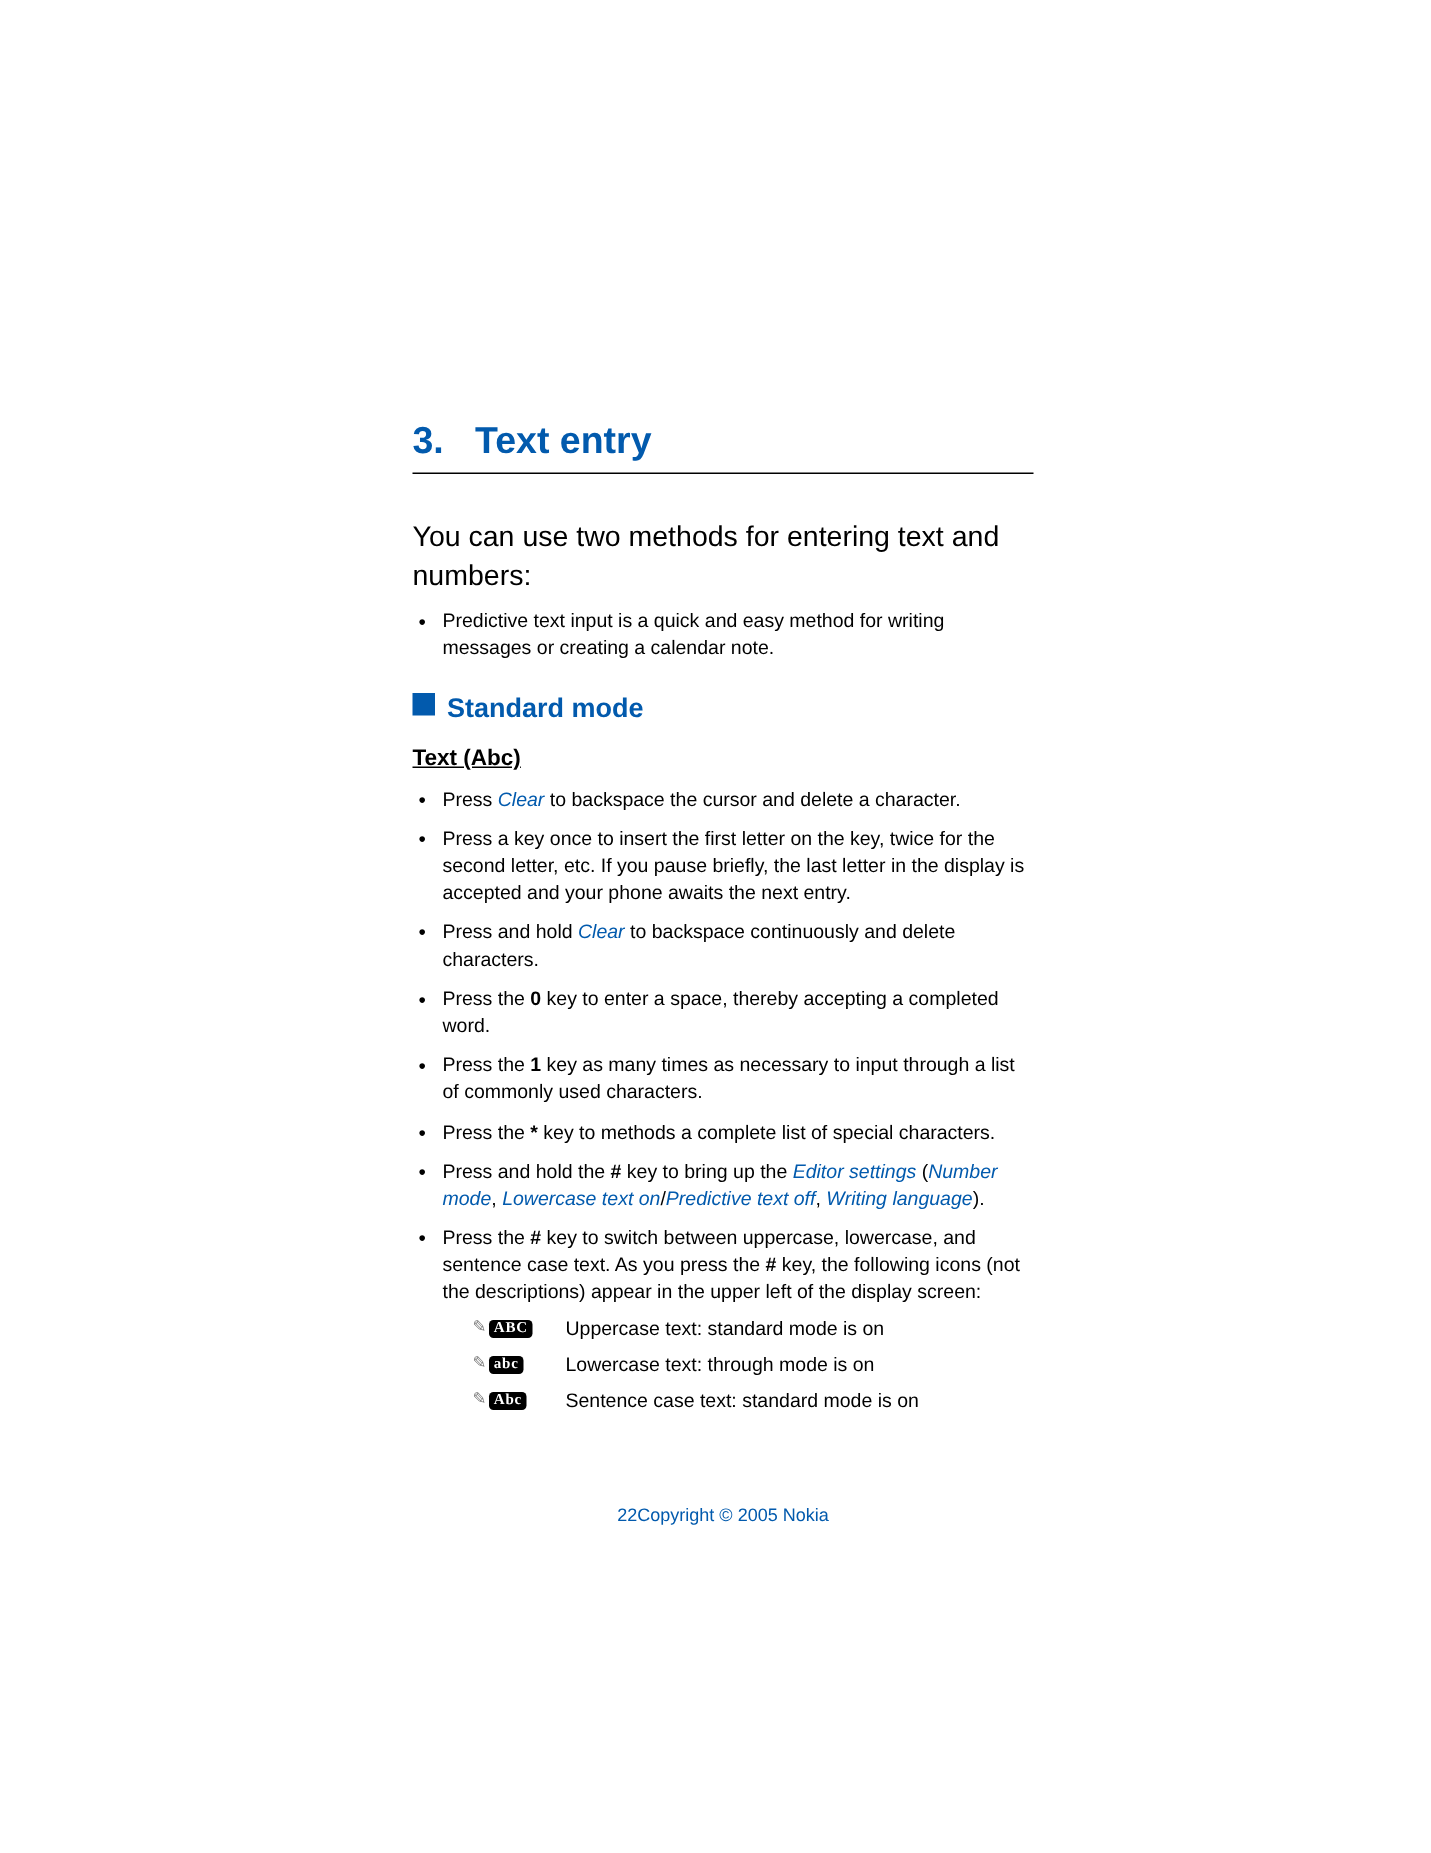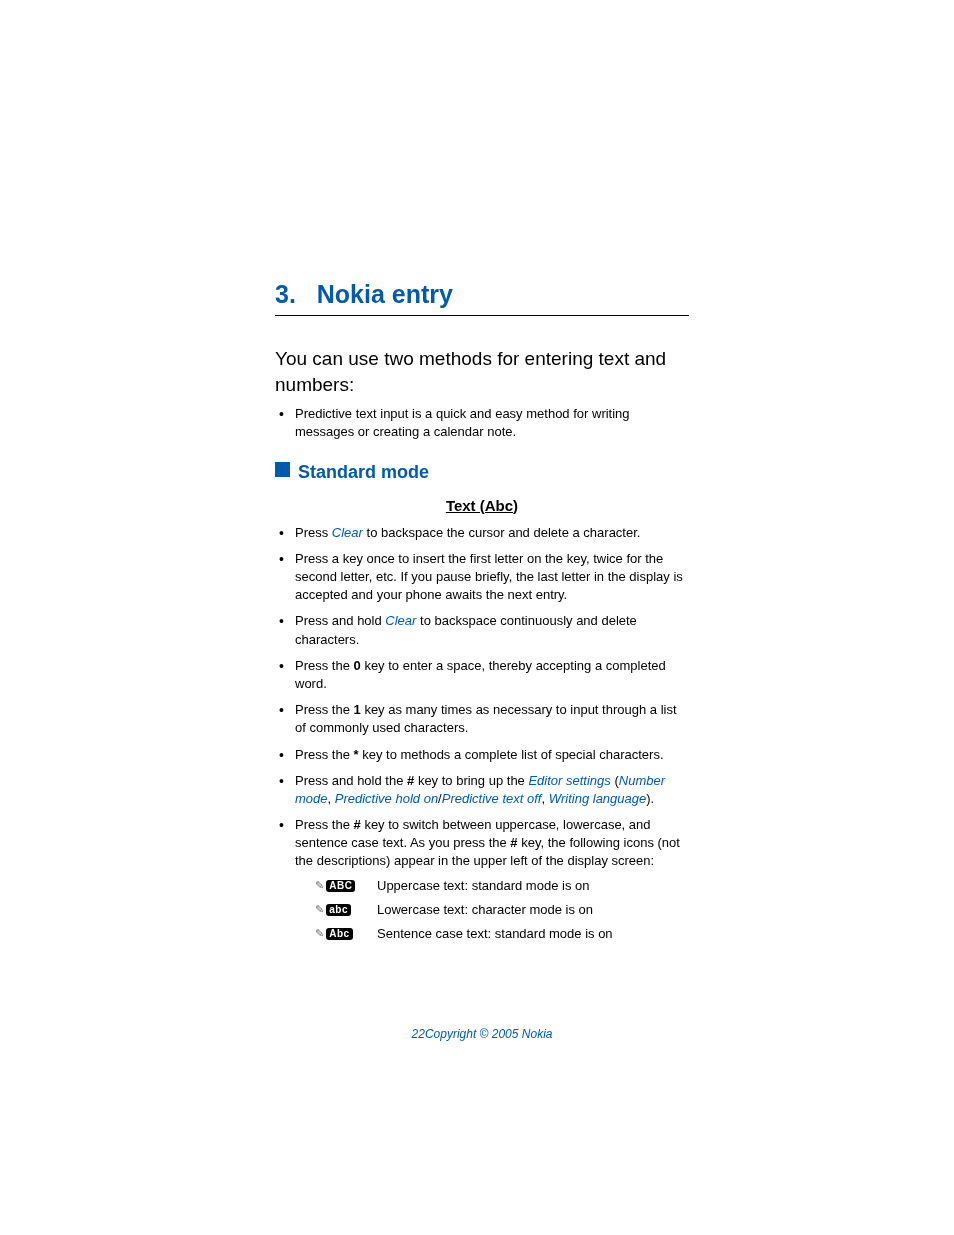--- a/index.html
+++ b/index.html
@@ -60,21 +60,20 @@
   .section-head .label {
     color: #025aad;
     font-size: 18px;
     font-weight: 600;
   }
   .subsection {
     font-size: 15px;
     font-weight: 600;
     text-decoration: underline;
     margin: 14px 0 10px 0;
-    text-align: center;
   }
   .link {
     color: #025aad;
     font-style: italic;
   }
   .bold {
     font-weight: 600;
   }
   .icon-row {
     display: flex;
@@ -96,39 +95,39 @@
   .abc-box {
     display: inline-block;
     background: #000;
     color: #fff;
     font-size: 10px;
     font-weight: 700;
     padding: 1px 3px;
     border-radius: 3px;
     letter-spacing: 0.5px;
     line-height: 1;
+    font-family: Liberation Serif, serif;
   }
   .footer {
     display: flex;
     justify-content: center;
     font-size: 12px;
     color: #025aad;
-    margin-top: 84px;
-    font-style: italic;
+    margin-top: 60px;
   }
 </style>
 </head>
 <body>
 
 <div class="page">
 
   <div class="chapter-title">
     <span>3.</span>
     &nbsp;
-    <span>Nokia entry</span>
+    <span>Text entry</span>
   </div>
 
   <p class="body-text">You can use two methods for entering text and numbers:</p>
 
   <ul class="bullets">
     <li>
       <span>Predictive text input is a quick and easy method for writing messages or creating a calendar note.</span>
     </li>
   </ul>
 
@@ -152,39 +151,39 @@
     <li>
       <span>Press the </span><span class="bold">0</span><span> key to enter a space, thereby accepting a completed word.</span>
     </li>
     <li>
       <span>Press the </span><span class="bold">1</span><span> key as many times as necessary to input through a list of commonly used characters.</span>
     </li>
     <li>
       <span>Press the </span><span class="bold">*</span><span> key to methods a complete list of special characters.</span>
     </li>
     <li>
-      <span>Press and hold the </span><span class="bold">#</span><span> key to bring up the </span><span class="link">Editor settings</span><span> (</span><span class="link">Number mode</span><span>, </span><span class="link">Predictive hold on</span><span>/</span><span class="link">Predictive text off</span><span>, </span><span class="link">Writing language</span><span>).</span>
+      <span>Press and hold the </span><span class="bold">#</span><span> key to bring up the </span><span class="link">Editor settings</span><span> (</span><span class="link">Number mode</span><span>, </span><span class="link">Lowercase text on</span><span>/</span><span class="link">Predictive text off</span><span>, </span><span class="link">Writing language</span><span>).</span>
     </li>
     <li>
       <span>Press the </span><span class="bold">#</span><span> key to switch between uppercase, lowercase, and sentence case text. As you press the </span><span class="bold">#</span><span> key, the following icons (not the descriptions) appear in the upper left of the display screen:</span>
 
       <div class="icon-row">
         <span class="abc-icon">
           <span class="pencil">✎</span>
           <span class="abc-box">ABC</span>
         </span>
         <span>Uppercase text: standard mode is on</span>
       </div>
 
       <div class="icon-row">
         <span class="abc-icon">
           <span class="pencil">✎</span>
           <span class="abc-box">abc</span>
         </span>
-        <span>Lowercase text: character mode is on</span>
+        <span>Lowercase text: through mode is on</span>
       </div>
 
       <div class="icon-row">
         <span class="abc-icon">
           <span class="pencil">✎</span>
           <span class="abc-box">Abc</span>
         </span>
         <span>Sentence case text: standard mode is on</span>
       </div>
     </li>

